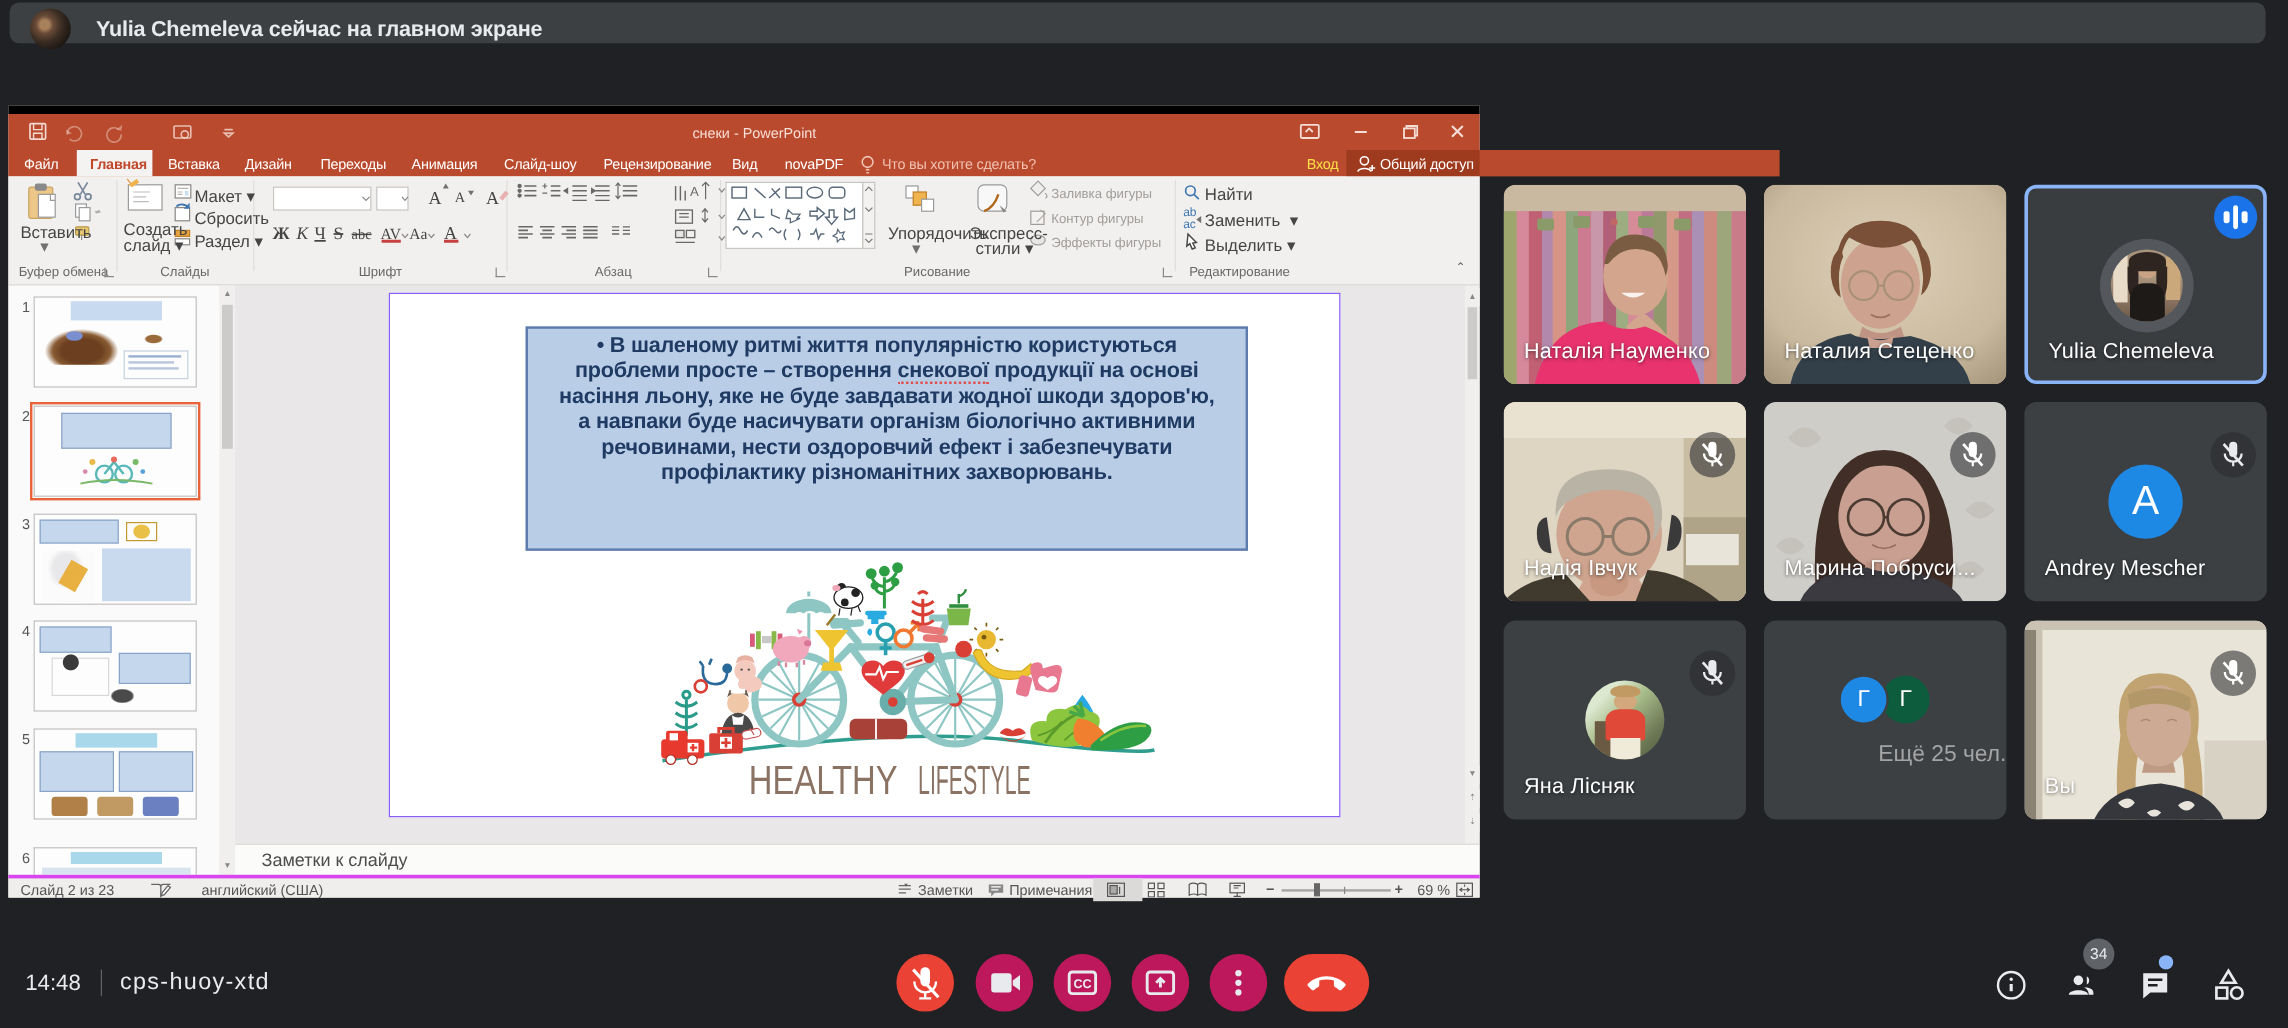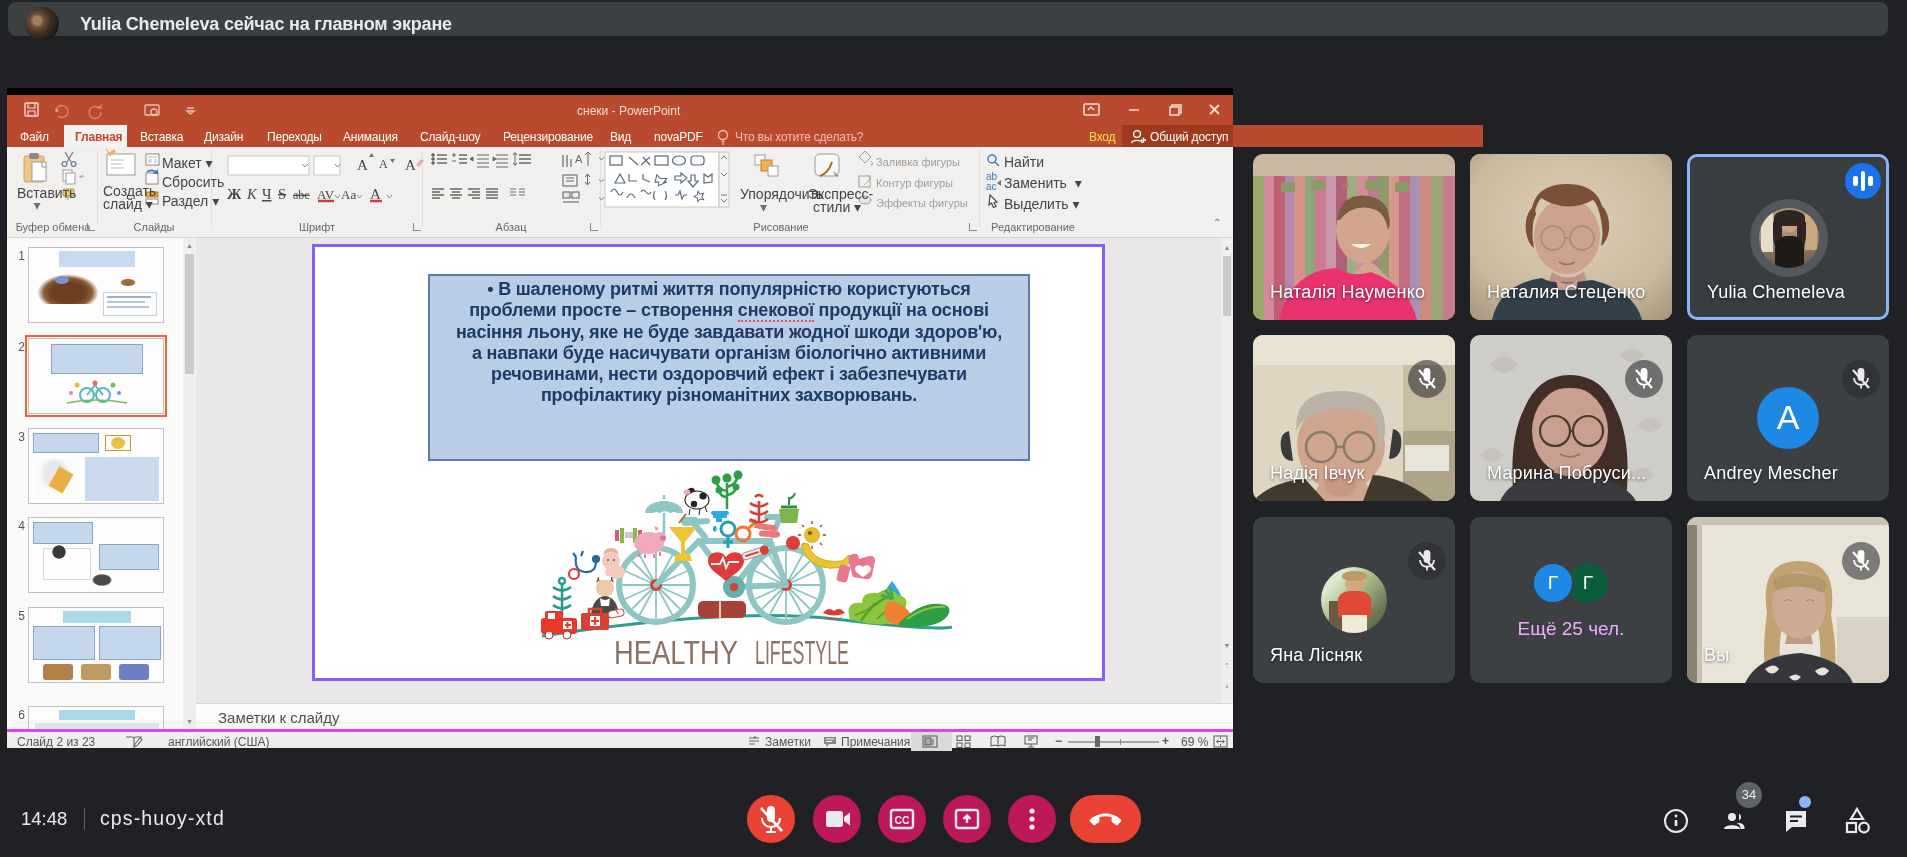--- a/index.html
+++ b/index.html
@@ -15,21 +15,21 @@
 #ptitle{left:0;top:7px;width:1226px;height:30px;background:#b94a2d}
 #ptabs{left:0;top:37px;width:1476px;height:22px;background:#b94a2d}
 #pribbon{left:0;top:59px;width:1226px;height:91px;background:#f2f0ef;border-bottom:1px solid #d5d2cf}
 
 #ppanel{left:0;top:150px;width:176px;height:491px;background:#fafafa}
 #pscroll{left:176px;top:150px;width:13px;height:491px;background:#f0efee}
 #pedit{left:189px;top:150px;width:1025px;height:465px;background:#e9e7e8}
 #pscroll2{left:1214px;top:150px;width:12px;height:465px;background:#f0efee}
 #pnotes{left:189px;top:615px;width:1037px;height:26px;background:#fbfbfa;border-top:1px solid #d8d5d2;color:#4d4d4d;font-size:15px}
 #pstatus{left:0;top:641px;width:1226px;height:19px;background:#f0eeed;border-top:3px solid #d946ef;font-size:12px;color:#555}
-#pslide{left:305px;top:156px;width:793px;height:437px;background:#fff;border:3px solid #8b5cf6}
+#pslide{left:317px;top:156px;width:793px;height:437px;background:#fff;border:1px solid #8b5cf6}
 
 .tile{position:absolute;width:202px;height:166px;border-radius:10px;background:#3c4043;overflow:hidden}
 .tname{position:absolute;left:17px;bottom:17px;color:#fff;font-size:18px;font-weight:500;text-shadow:0 1px 3px rgba(0,0,0,.6);letter-spacing:.2px}
 .mic{position:absolute;top:25px;width:38px;height:38px;border-radius:50%;background:rgba(33,35,38,.55)}
 
 .btn{position:absolute;top:795px;width:48px;height:48px;border-radius:50%;background:#be185d}
 #bbl{left:21px;top:808px;color:#e8eaed;font-size:18.5px;font-weight:500}
 .tabtxt{top:5px;font-size:12px;letter-spacing:-.2px}
 .glab{position:absolute;top:74px;font-size:11px;color:#6a6866;white-space:nowrap;transform:translateX(-50%)}
 .rtx{position:absolute;font-size:14px;color:#454545;white-space:nowrap}
@@ -856,21 +856,21 @@
               <path d="M12 18c0 9 14 9 14 0" fill="none"></path>
               <path d="M19 24.5v4" fill="none"></path>
               <path d="M11 10l16 18" stroke-width="2.2"></path>
             </g>
           </svg></div>
   </div>
 
   <div class="tile" style="left:1470px;top:517px">
     <div class="abs" style="left:98px;top:46px;width:40px;height:40px;border-radius:50%;background:#0d5c3e;color:#fff;font-size:19px;text-align:center;line-height:40px">Г</div>
     <div class="abs" style="left:62px;top:45px;width:42px;height:42px;border-radius:50%;background:#1e88e5;border:2px solid #3c4043;color:#fff;font-size:19px;text-align:center;line-height:38px">Г</div>
-    <div class="abs" style="left:0;top:101px;width:202px;text-align:center;color:#f0abfc;font-size:19px">Ещё 25 чел.</div>
+    <div class="abs" style="left:0;top:101px;width:202px;text-align:right;color:#a3a3a3;font-size:19px">Ещё 25 чел.</div>
   </div>
 
   <div class="tile" style="left:1687px;top:517px">
     <svg width="202" height="166">
       <rect width="202" height="166" fill="#e9e4d8"></rect>
       <rect width="10" height="166" fill="#8a8272"></rect>
       <rect x="10" width="5" height="166" fill="#c8c0b0"></rect>
       <rect y="0" width="202" height="8" fill="#cac3b3"></rect>
       <rect x="150" y="100" width="52" height="66" fill="#d8d2c4"></rect>
       <path d="M80 96 q-8-52 32-52 q40 0 32 54 q8 44 2 68 h-14 q4-50-4-62 q-16-8-30 0 q-8 12-4 62 h-14 q-6-26 0-70z" fill="#c1a372"></path>

